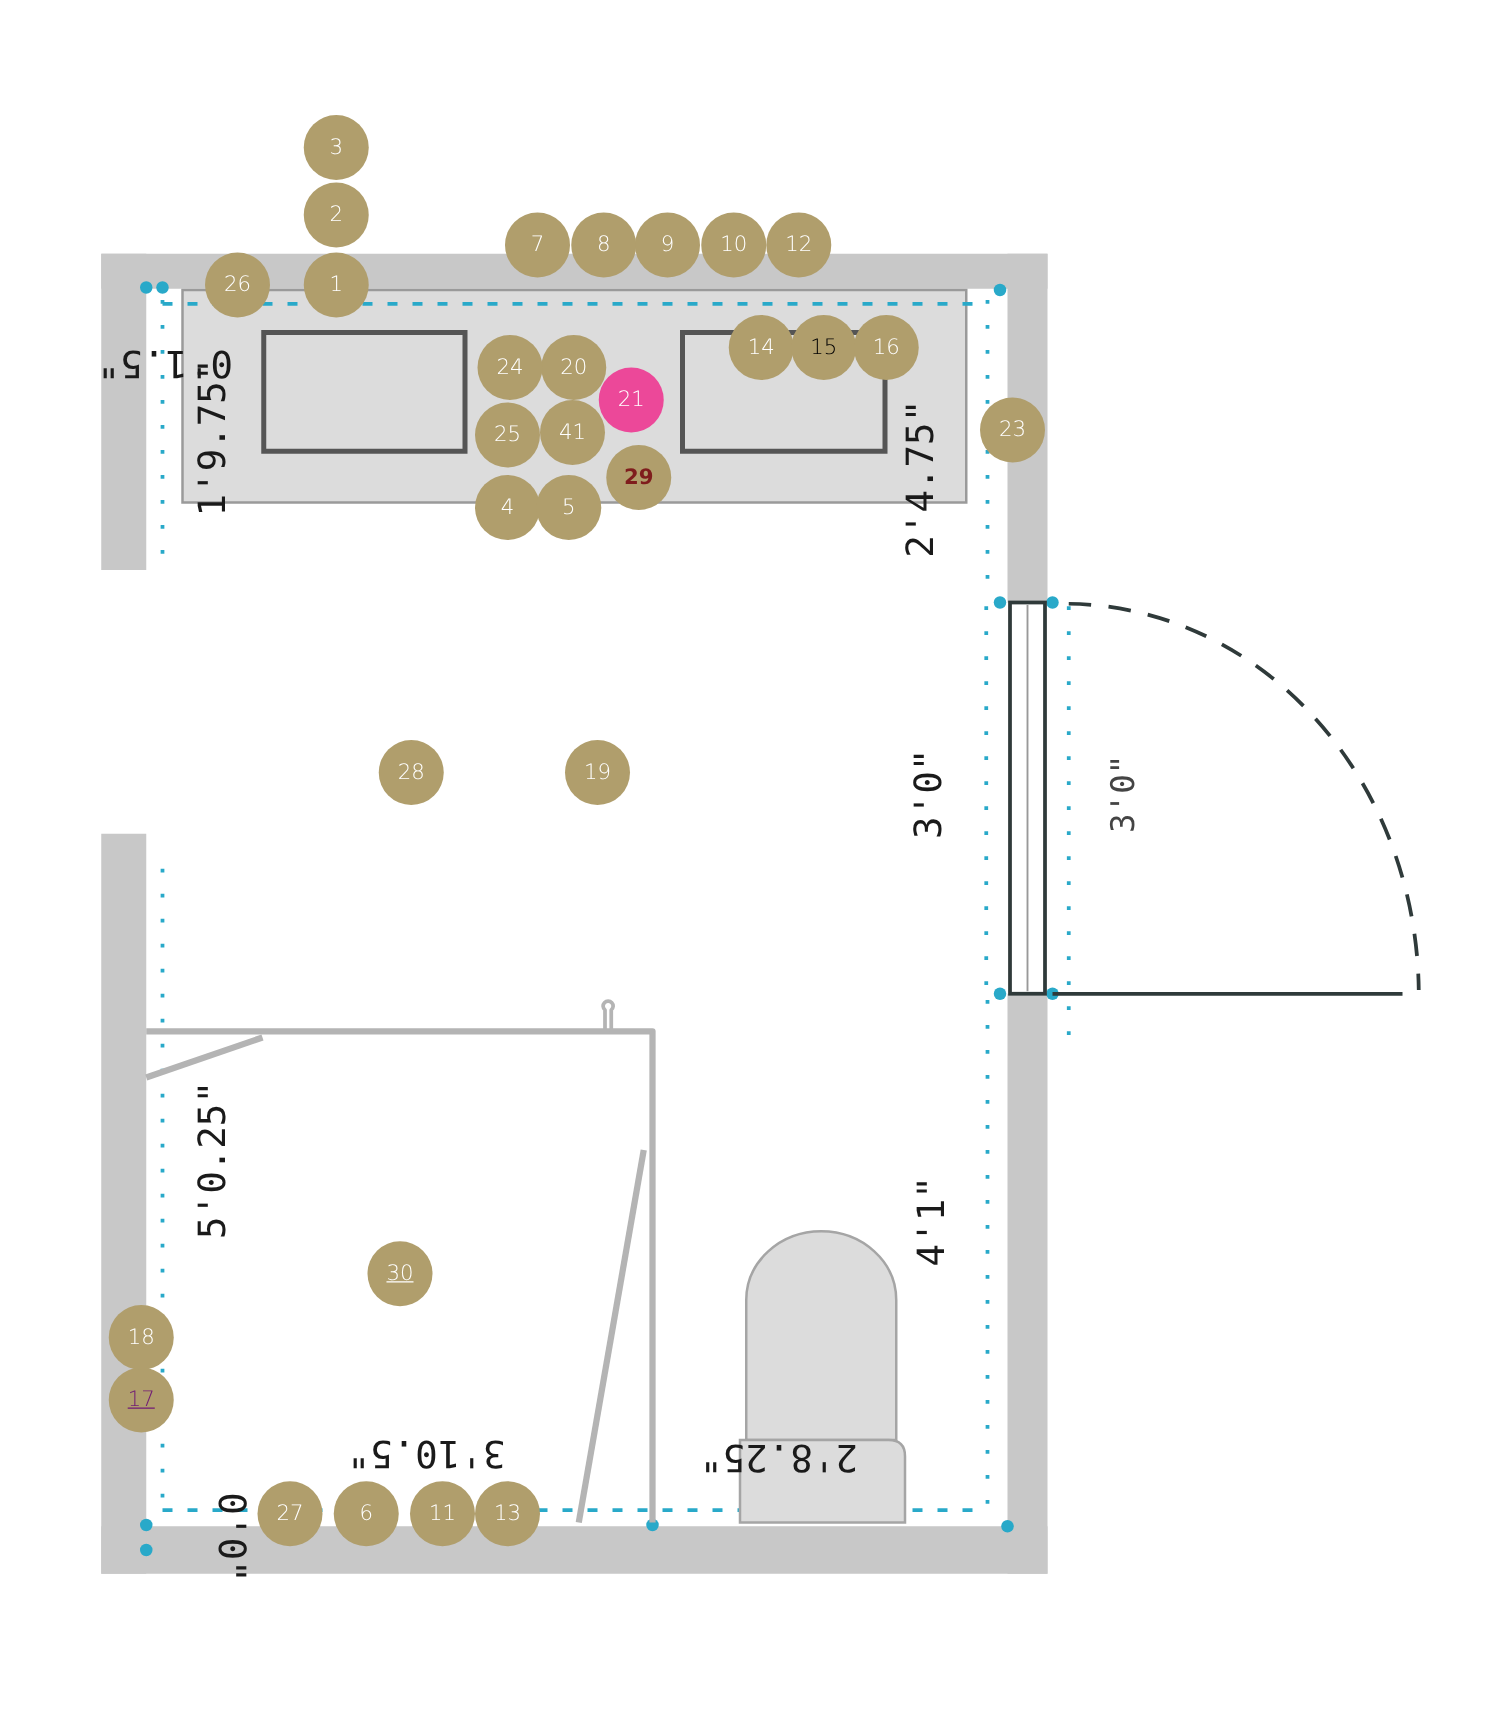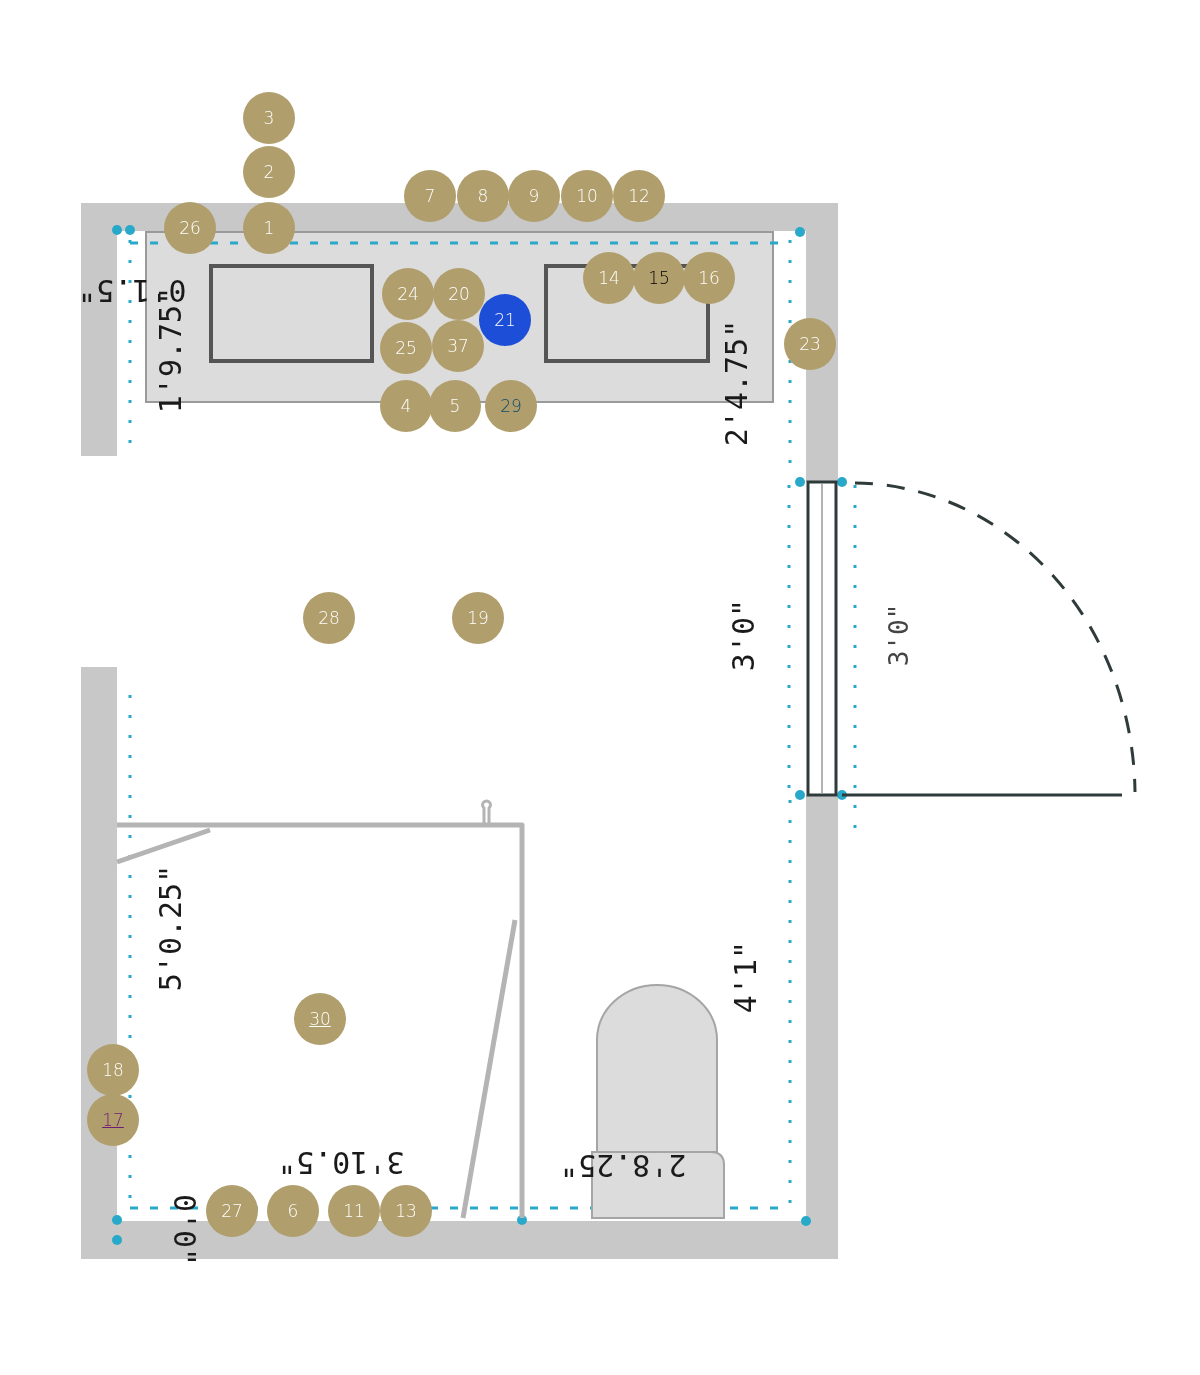--- a/index.html
+++ b/index.html
@@ -125,23 +125,23 @@
     <div class="marker" style="left: 354px; top: 1211px; background: rgb(176, 158, 108); color: rgb(255, 255, 255);">11</div>
     <div class="marker" style="left: 639px; top: 196px; background: rgb(176, 158, 108); color: rgb(255, 255, 255);">12</div>
     <div class="marker" style="left: 406px; top: 1211px; background: rgb(176, 158, 108); color: rgb(255, 255, 255);">13</div>
     <div class="marker" style="left: 609px; top: 278px; background: rgb(176, 158, 108); color: rgb(255, 255, 255);">14</div>
     <div class="marker" style="left: 659px; top: 278px; background: rgb(176, 158, 108); color: #000000;">15</div>
     <div class="marker" style="left: 709px; top: 278px; background: rgb(176, 158, 108); color: rgb(255, 255, 255); text-align: center;">16</div>
     <div class="marker" style="left: 113px; top: 1120px; background: rgb(176, 158, 108); color: #701a75; text-decoration: underline;">17</div>
     <div class="marker" style="left: 113px; top: 1070px; background: rgb(176, 158, 108); color: rgb(255, 255, 255);">18</div>
     <div class="marker" style="left: 478px; top: 618px; background: rgb(176, 158, 108); color: rgb(255, 255, 255);">19</div>
     <div class="marker" style="left: 459px; top: 294px; background: rgb(176, 158, 108); color: rgb(255, 255, 255);">20</div>
-    <div class="marker" style="left: 505px; top: 320px; background: #1d4ed8; color: rgb(255, 255, 255);">21</div>
-    <div class="marker" style="left: 458px; top: 346px; background: rgb(176, 158, 108); color: rgb(255, 255, 255);">37</div>
+    <div class="marker" style="left: 505px; top: 320px; background: #ec4899; color: rgb(255, 255, 255);">21</div>
+    <div class="marker" style="left: 458px; top: 346px; background: rgb(176, 158, 108); color: rgb(255, 255, 255);">41</div>
     <div class="marker" style="left: 810px; top: 344px; background: rgb(176, 158, 108); color: rgb(255, 255, 255);">23</div>
     <div class="marker" style="left: 408px; top: 294px; background: rgb(176, 158, 108); color: rgb(255, 255, 255);">24</div>
     <div class="marker" style="left: 406px; top: 348px; background: rgb(176, 158, 108); color: rgb(255, 255, 255);">25</div>
     <div class="marker" style="left: 190px; top: 228px; background: rgb(176, 158, 108); color: rgb(255, 255, 255);">26</div>
     <div class="marker" style="left: 232px; top: 1211px; background: rgb(176, 158, 108); color: rgb(255, 255, 255);">27</div>
     <div class="marker" style="left: 329px; top: 618px; background: rgb(176, 158, 108); color: rgb(255, 255, 255);">28</div>
-    <div class="marker" style="left: 511px; top: 406px; background: rgb(176, 158, 108); color: #0c4a6e;">29</div>
+    <div class="marker" style="left: 511px; top: 382px; background: rgb(176, 158, 108); color: #7f1d1d; font-weight: bold;">29</div>
     <div class="marker" style="left: 320px; top: 1019px; background: rgb(176, 158, 108); color: rgb(255, 255, 255); text-decoration: underline;">30</div>
   </div>
 
 </body></html>

